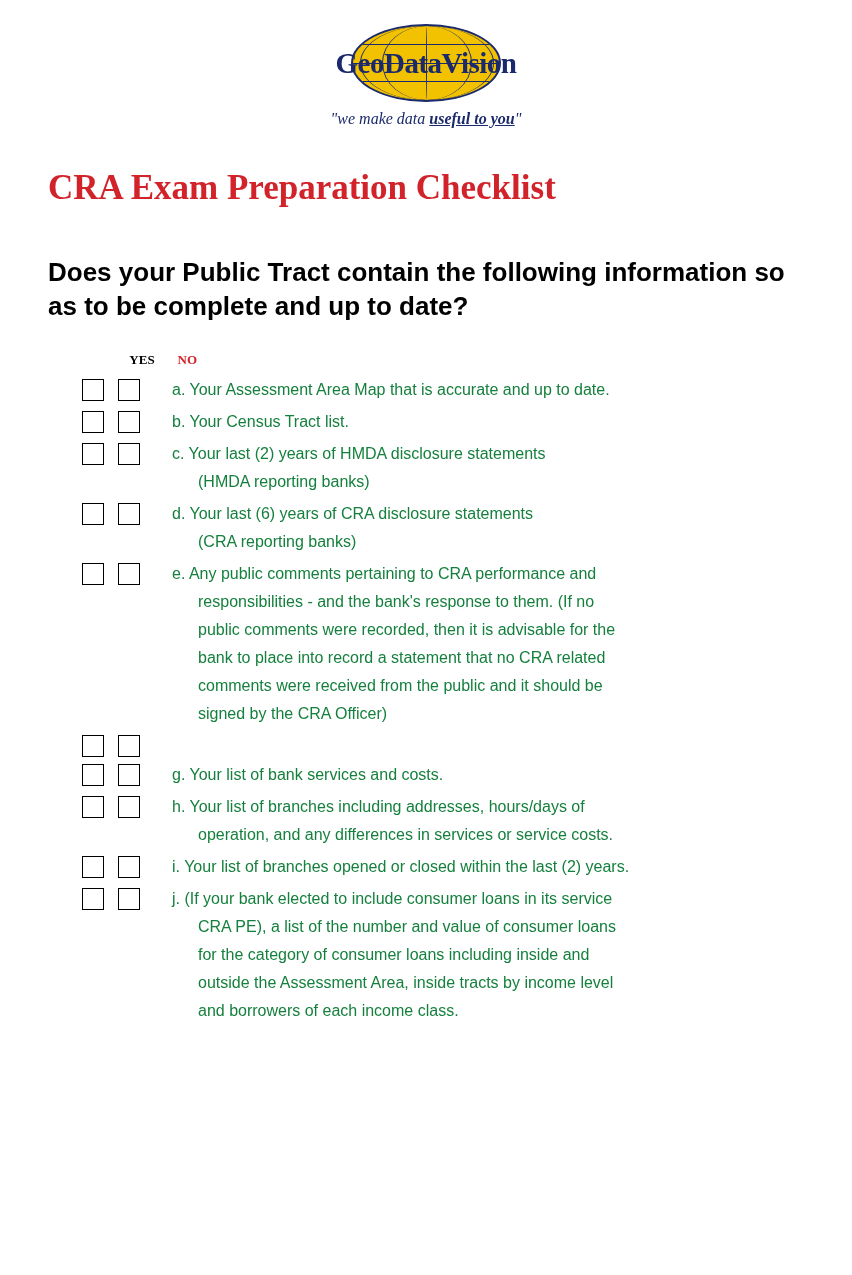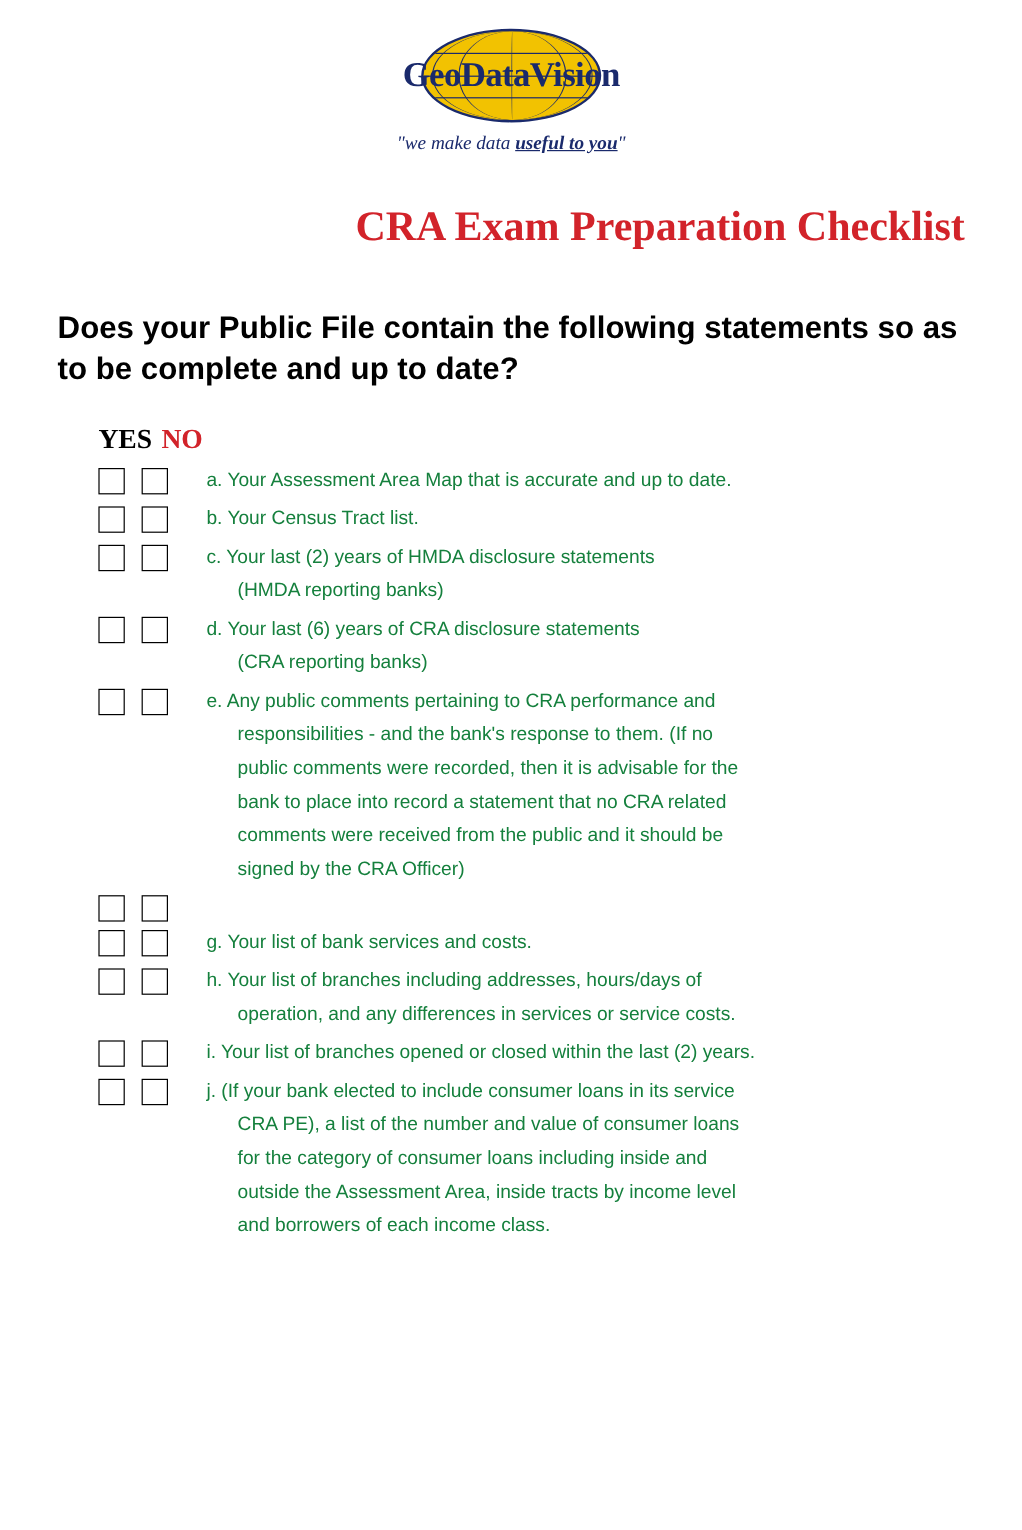--- a/index.html
+++ b/index.html
@@ -70,43 +70,44 @@
     font-style: italic;
     font-size: 16px;
     color: #1a2a6c;
     margin-top: 6px;
   }
   .tagline .underline {
     text-decoration: underline;
     font-weight: bold;
   }
   .title {
-    text-align: right;
+    text-align: left;
     font-family: "Times New Roman", Times, serif;
     font-weight: bold;
     font-size: 35px;
     color: #d2232a;
     margin-bottom: 48px;
   }
   .question {
     font-family: Arial, Helvetica, sans-serif;
     font-weight: bold;
     font-size: 26px;
     color: #000;
     line-height: 1.3;
     margin-bottom: 28px;
   }
   .checklist {
     margin-left: 34px;
   }
   .col-headers {
     font-family: "Times New Roman", Times, serif;
     font-weight: bold;
-    font-size: 23px;
+    font-size: 13px;
     margin-bottom: 8px;
+    margin-left: 38px;
   }
   .col-headers .yes {
     color: #000;
     display: inline-block;
     width: 44px;
     text-align: center;
   }
   .col-headers .no {
     color: #d2232a;
     display: inline-block;
@@ -160,21 +161,21 @@
       </div>
       <div class="logo-text">GeoDataVision</div>
     </div>
     <div class="tagline">
       <span>"we make data </span><span class="underline">useful to you</span><span>"</span>
     </div>
   </div>
 
   <div class="title">CRA Exam Preparation Checklist</div>
 
-  <div class="question">Does your Public File contain the following statements so as to be complete and up to date?</div>
+  <div class="question">Does your Public Tract contain the following information so as to be complete and up to date?</div>
 
   <div class="checklist">
     <div class="col-headers">
       <span class="yes">YES</span>
       <span class="no">NO</span>
     </div>
     <div id="rows">
         <div class="row">
           <div class="boxes">
             <div class="cb"></div>

